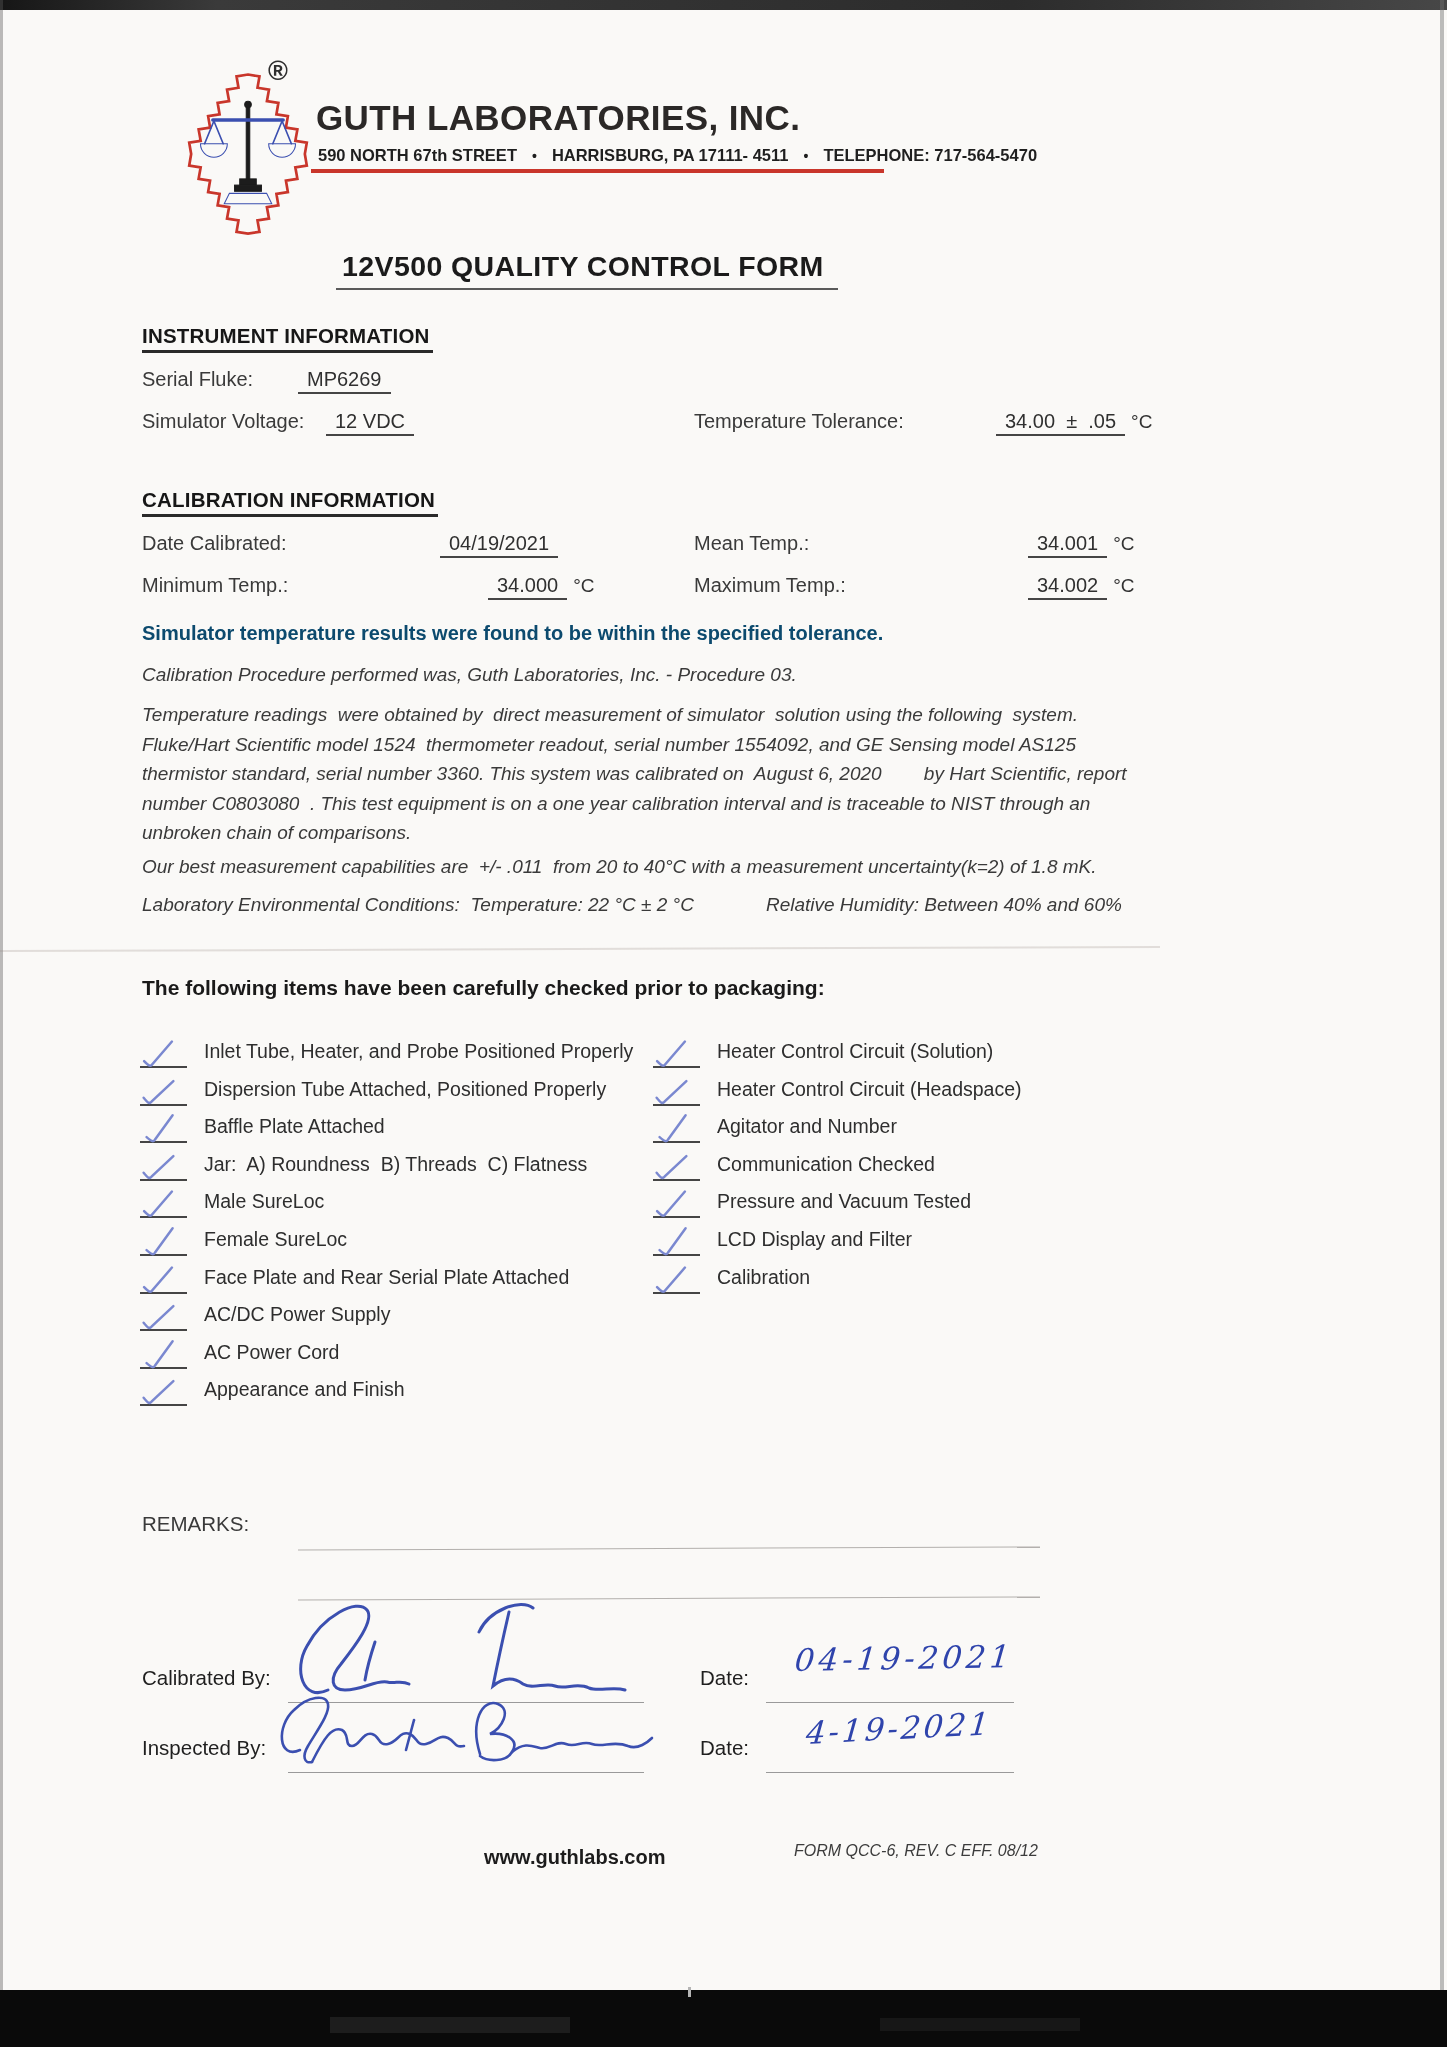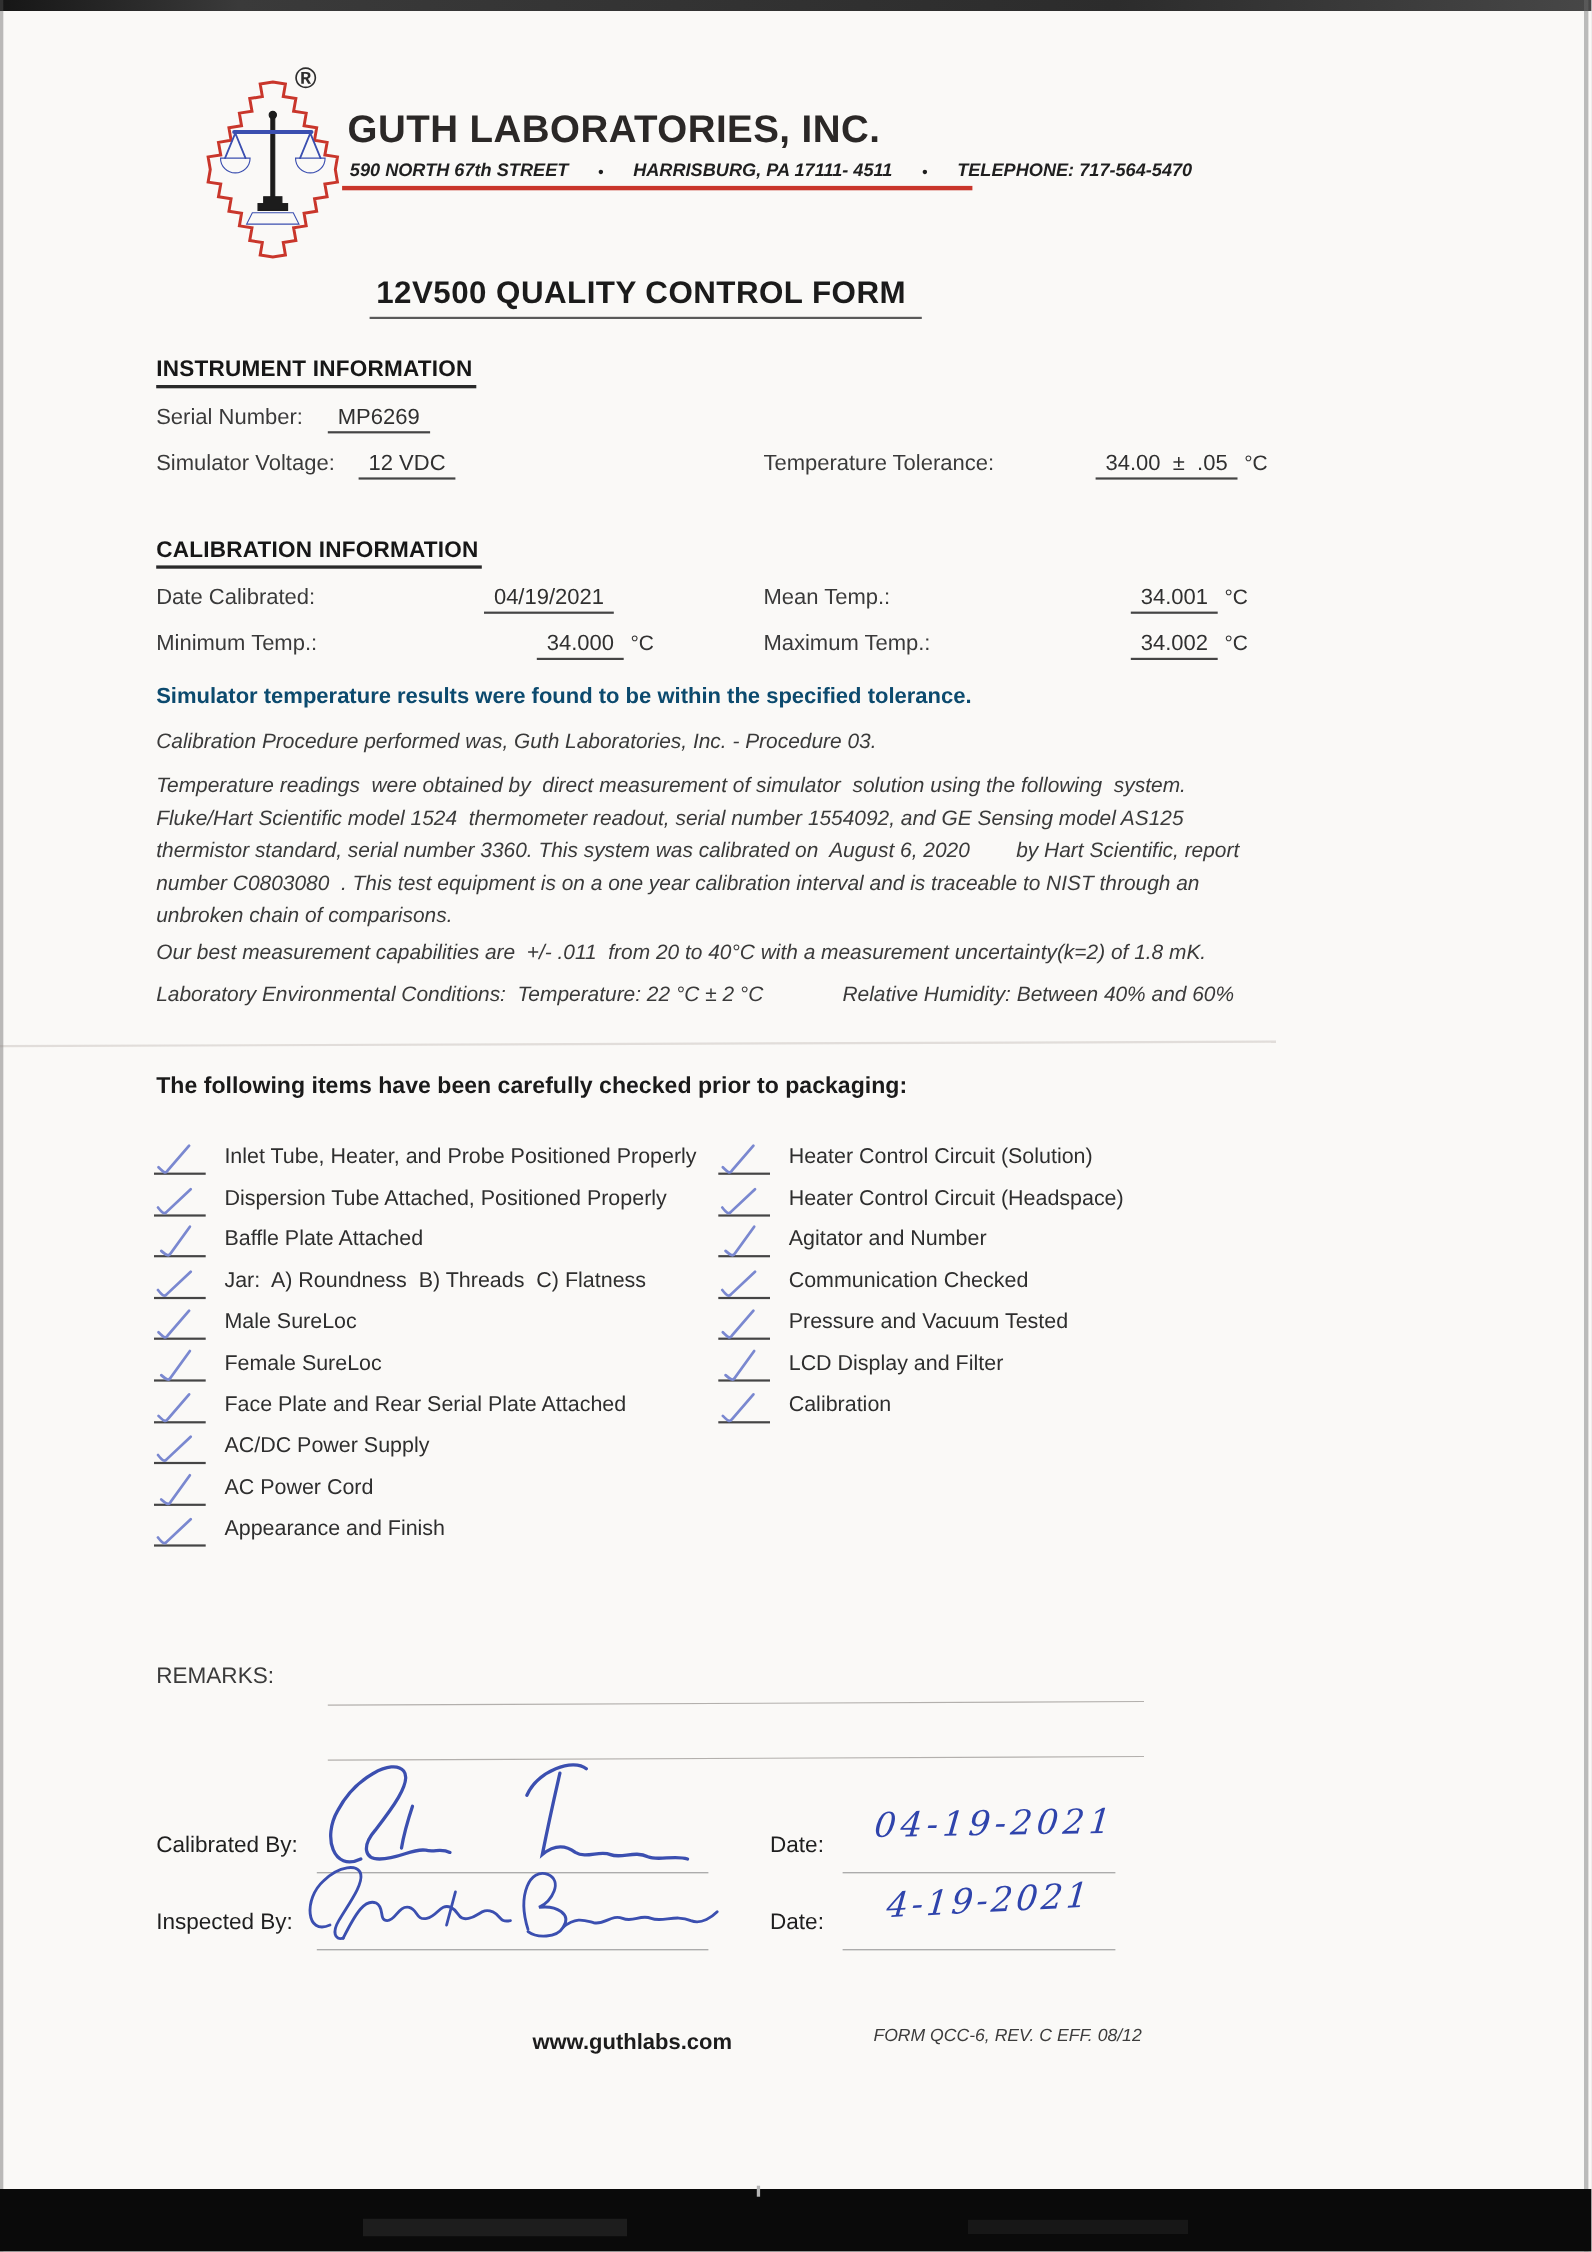--- a/index.html
+++ b/index.html
@@ -12,21 +12,21 @@
   .bb1{left:330px;bottom:14px;width:240px;height:16px;background:#1d1d1d;}
   .bb2{left:880px;bottom:16px;width:200px;height:13px;background:#171717;}
   .edge-left{left:0;top:0;width:3px;height:100%;background:rgba(90,90,90,.40);}
   .edge-right{right:3px;top:0;width:4px;height:100%;background:rgba(110,110,110,.45);}
   .scratch{left:0;top:948px;width:1160px;height:2px;background:rgba(150,140,130,.25);transform:rotate(-.2deg);}
   .tick{left:688px;bottom:50px;width:3px;height:10px;background:#b5b5b5;}
   
   .logo{left:186px;top:62px;width:124px;height:178px;}
   .regmark{left:268px;top:56px;font-size:27px;color:#2e2e2e;font-weight:bold;}
   .coname{left:316px;top:98px;font-size:35px;font-weight:bold;color:#2b2827;letter-spacing:.4px;white-space:pre;}
-  .addr{left:318px;top:146px;display:flex;gap:27px;align-items:center;font-weight:bold;font-size:16.5px;color:#1f1f1f;white-space:pre;font-style:italic;}
+  .addr{left:318px;top:146px;display:flex;gap:15px;align-items:center;font-weight:bold;font-size:16.5px;color:#1f1f1f;white-space:pre;}
   .addr .dot{font-size:14px;}
   .redline{left:311px;top:169px;width:573px;height:4px;background:#c9362b;}
   
   .title{left:336px;top:250px;font-size:28.5px;font-weight:bold;color:#1b1b1b;letter-spacing:.4px;
          border-bottom:2.5px solid #5a5a5a;padding:0 14px 5px 6px;white-space:pre;}
   .sect{font-size:20.5px;font-weight:bold;color:#171717;border-bottom:3px solid #2a2a2a;padding:0 3px 2px 0;letter-spacing:.2px;white-space:pre;}
   .lbl{font-size:20px;color:#3a3a3a;white-space:pre;}
   .lblb{font-size:20.5px;font-weight:normal;color:#1f1f1f;white-space:pre;}
   .uval{display:inline-block;border-bottom:2px solid #454545;padding:0 9px 1px;font-size:20px;color:#303030;white-space:pre;}
   .unit{margin-left:6px;font-size:19px;color:#333;}
@@ -90,21 +90,21 @@
     <span class="dot">•</span>
     <span>HARRISBURG, PA 17111- 4511</span>
     <span class="dot">•</span>
     <span>TELEPHONE: 717-564-5470</span>
   </div>
   <div class="abs redline"></div>
 
   <div class="abs title">12V500 QUALITY CONTROL FORM</div>
 
   <div class="abs sect" style="left:142px;top:324px">INSTRUMENT INFORMATION</div>
-  <span class="abs lbl" style="left:142px;top:368px">Serial Number:</span>
+  <span class="abs lbl" style="left:142px;top:368px">Serial Fluke:</span>
   <span class="abs uval" style="left:298px;top:368px">MP6269</span>
   <span class="abs lbl" style="left:142px;top:410px">Simulator Voltage:</span>
   <span class="abs uval" style="left:326px;top:410px">12 VDC</span>
   <span class="abs lbl" style="left:694px;top:410px">Temperature Tolerance:</span>
   <span class="abs" style="left:996px;top:410px">
     <span class="uval">34.00  ±  .05</span><span class="unit">°C</span>
   </span>
 
   <div class="abs sect" style="left:142px;top:488px">CALIBRATION INFORMATION</div>
   <span class="abs lbl" style="left:142px;top:532px">Date Calibrated:</span>

